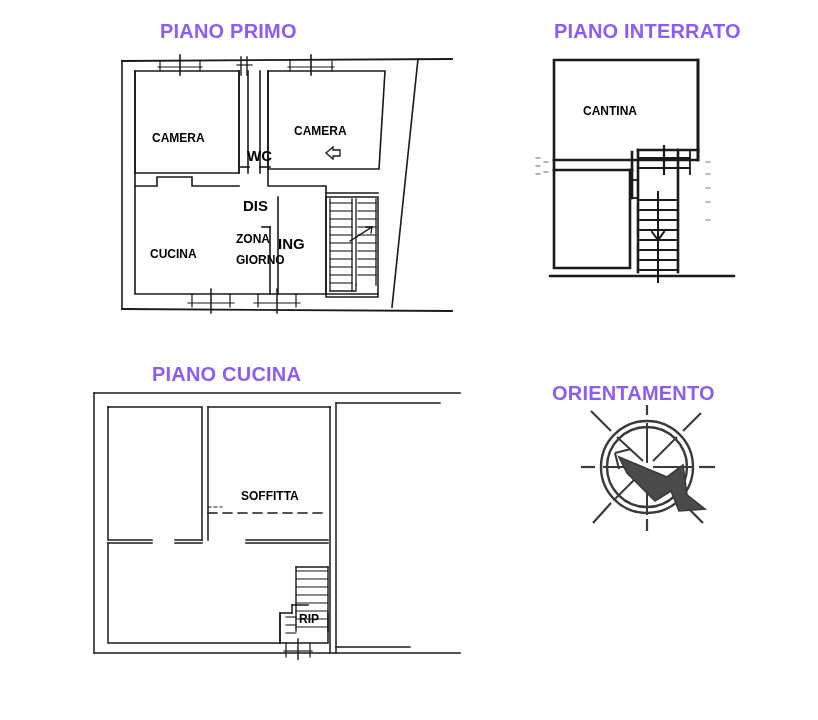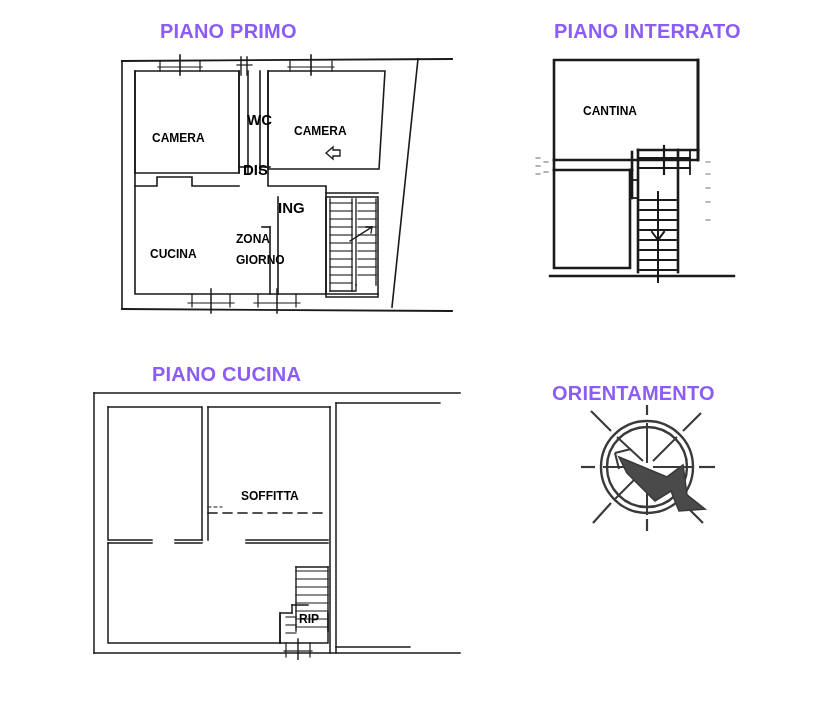--- a/index.html
+++ b/index.html
@@ -37,21 +37,21 @@
   #svg-orientamento   { left: 575px; top: 405px; }
 
   .room-label {
     position: absolute;
     font-weight: bold;
     color: #000000;
     white-space: nowrap;
     line-height: 1.12;
   }
   .room-label.sz-lg { font-size: 12px; }
-  .room-label.sz-md { font-size: 15px; }
+  .room-label.sz-md { font-size: 15px; margin-top: 36px; }
 
   #label-camera-1  { left: 152px; top: 132px; }
   #label-wc        { left: 247px; top: 112px; }
   #label-dis       { left: 243px; top: 162px; }
   #label-camera-2  { left: 294px; top: 125px; }
   #label-cucina    { left: 150px; top: 248px; text-align: center; }
   #label-zona      { left: 236px; top: 233px; }
   #label-giorno    { left: 236px; top: 254px; }
   #label-ing       { left: 278px; top: 200px; }
   #label-cantina   { left: 583px; top: 105px; }

